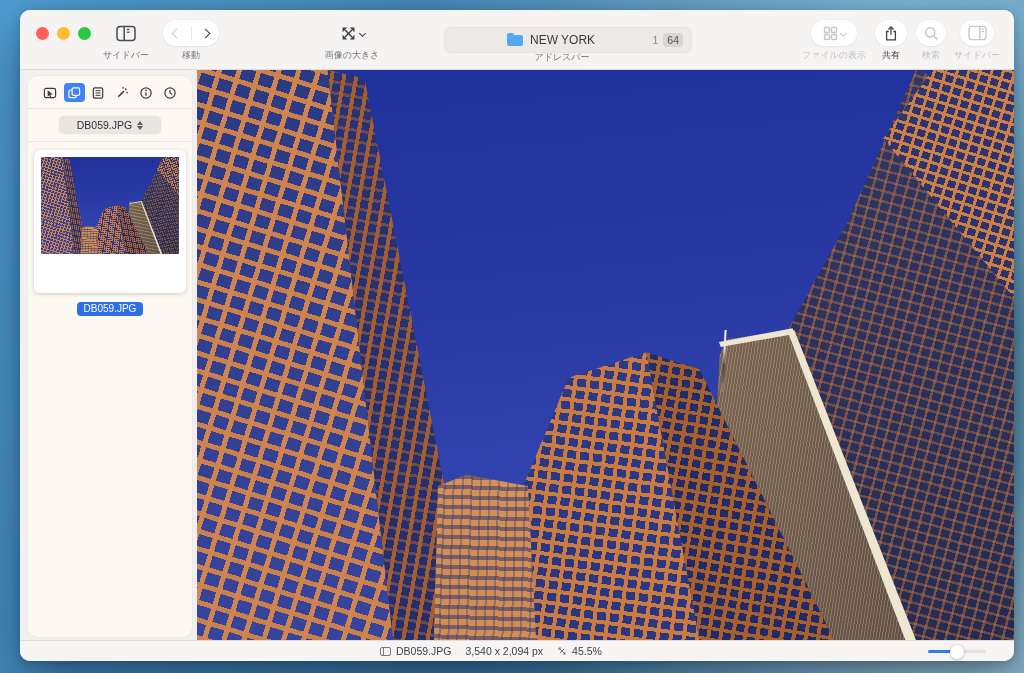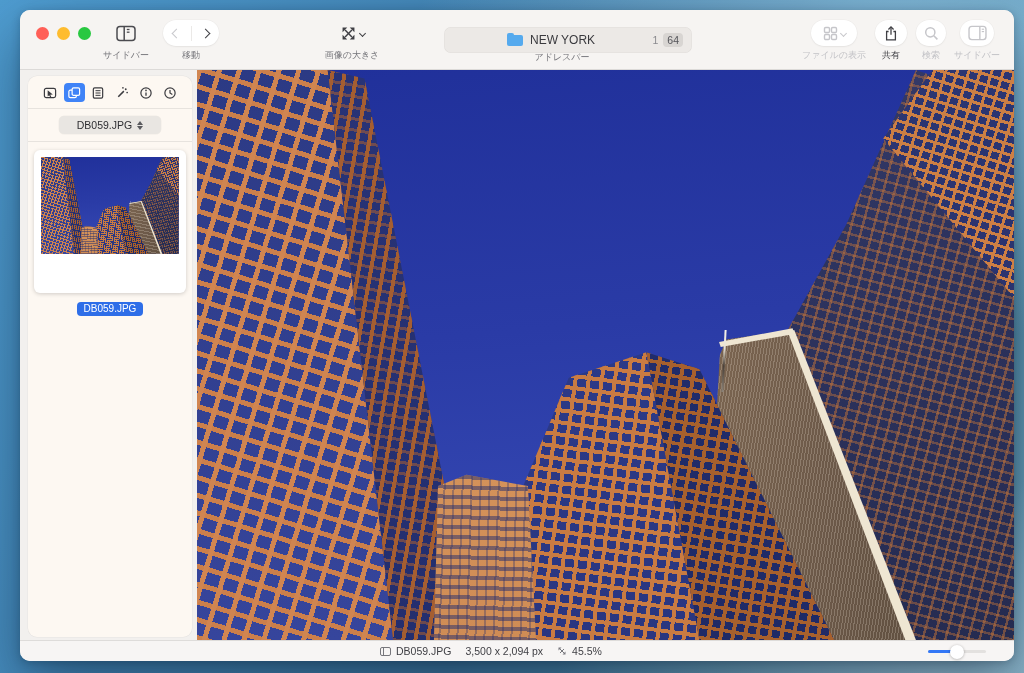--- a/index.html
+++ b/index.html
@@ -383,21 +383,21 @@
     </div>
   </div>
 
   <div class="statusbar">
     <div class="status-center">
       <div class="st-item">
         <span class="st-fileicon"></span>
         <span>DB059.JPG</span>
       </div>
       <div class="st-item">
-        <span>3,500 x 2,094 px</span>
+        <span>3,540 x 2,094 px</span>
       </div>
       <div class="st-item">
         <svg width="10" height="10" viewBox="0 0 20 20">
           <line x1="6" y1="6" x2="14" y2="14" stroke="#77777c" stroke-width="2"></line>
           <line x1="14" y1="6" x2="6" y2="14" stroke="#77777c" stroke-width="2"></line>
           <polygon points="3,3 9,3 3,9" fill="#77777c"></polygon>
           <polygon points="17,17 11,17 17,11" fill="#77777c"></polygon>
         </svg>
         <span>45.5%</span>
       </div>

